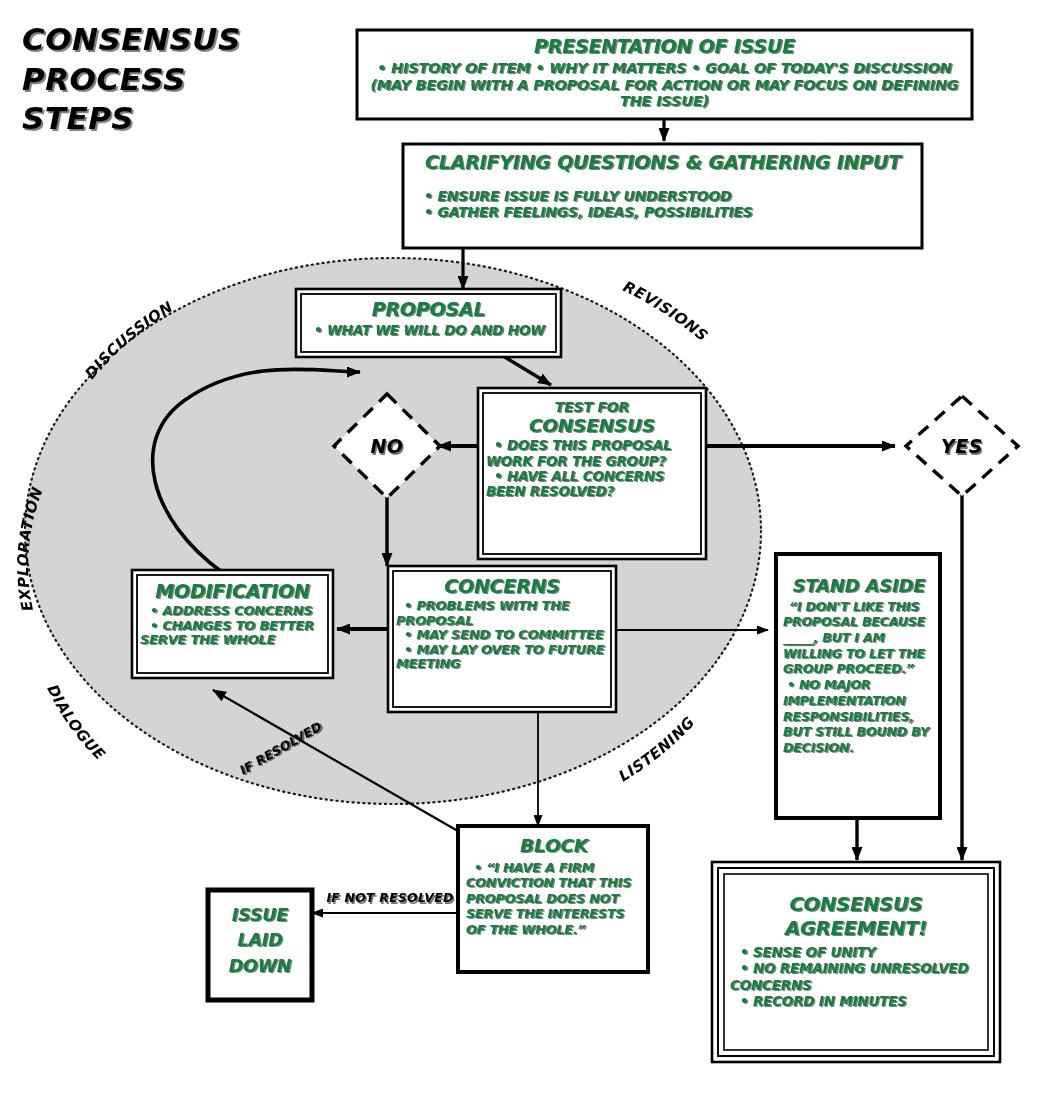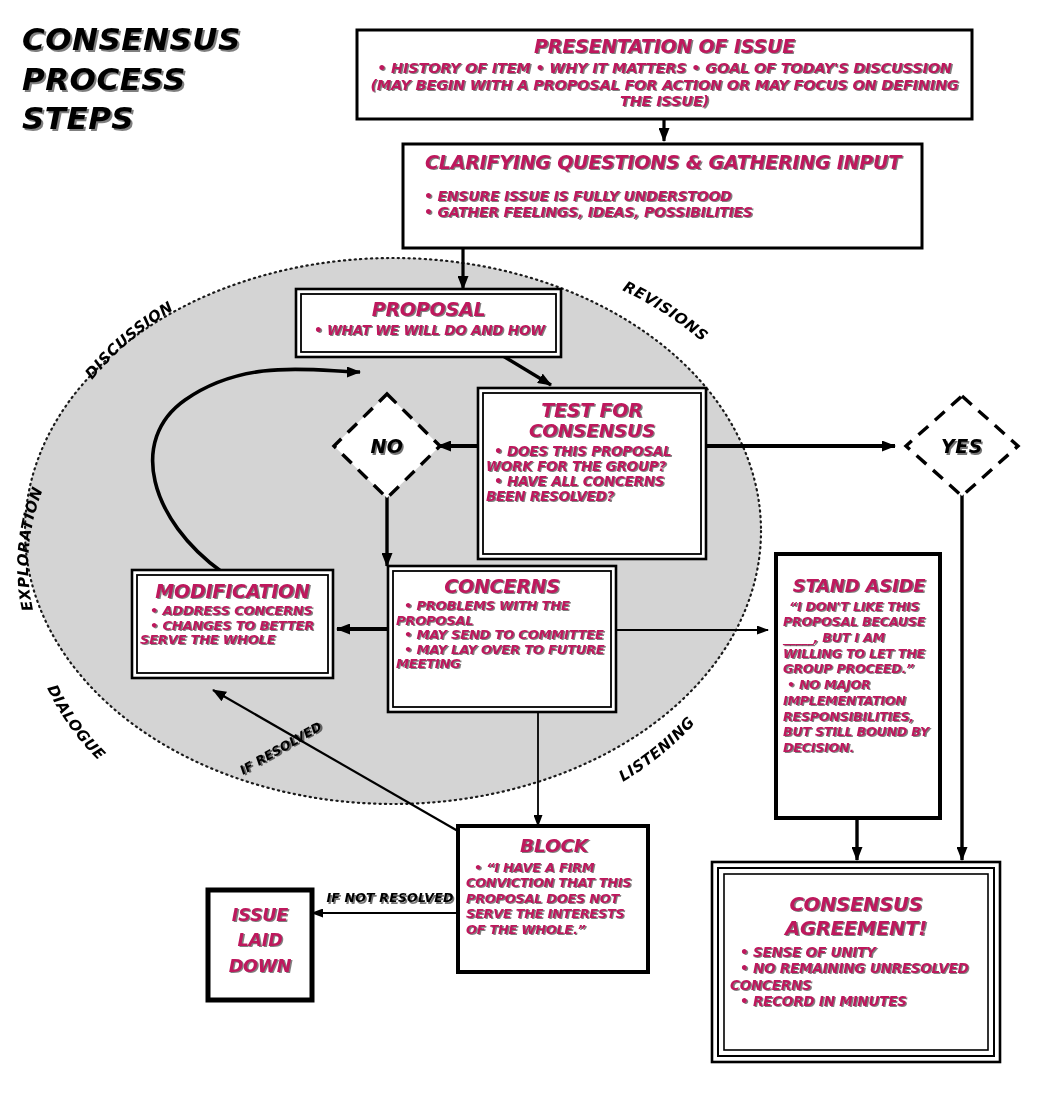--- a/index.html
+++ b/index.html
@@ -17,21 +17,21 @@
     fill:#000;
     text-shadow:1.5px 1.5px 0 rgba(0,0,0,0.55);
     letter-spacing:0.2px;
   }
 
   
   .boxtext{
     position:absolute;
     font-family:"DejaVu Sans",sans-serif;
     font-weight:bold;font-style:italic;
-    color:#be185d;
+    color:#15803d;
     text-shadow:1.4px 1.4px 0 rgba(0,0,0,0.5);
     line-height:1.12;
     text-transform:uppercase;
     letter-spacing:-0.2px;
     -webkit-font-smoothing:none;
   }
   .boxtext .hd{display:block;text-align:center;margin-bottom:1px;}
   .boxtext .li{display:block;text-align:left;}
   .boxtext .ctr{display:block;text-align:center;}
 
@@ -188,21 +188,21 @@
     <span class="li" style="padding-left:12px;">• ENSURE ISSUE IS FULLY UNDERSTOOD</span>
     <span class="li" style="padding-left:12px;">• GATHER FEELINGS, IDEAS, POSSIBILITIES</span>
   </div>
 
   <div class="boxtext" style="left:304px;top:299px;width:249px;font-size:13.5px;">
     <span class="hd" style="font-size:19px;margin-bottom:3px;">PROPOSAL</span>
     <span class="li" style="padding-left:10px;">• WHAT WE WILL DO AND HOW</span>
   </div>
 
   <div class="boxtext" style="left:486px;top:400px;width:212px;font-size:13.5px;">
-    <span class="ctr" style="font-size:19px;">TEST FOR</span>
+    <span class="ctr" style="font-size:14px;">TEST FOR</span>
     <span class="ctr" style="font-size:18.5px;margin-bottom:2px;">CONSENSUS</span>
     <span class="li" style="padding-left:8px;">• DOES THIS PROPOSAL</span>
     <span class="li">WORK FOR THE GROUP?</span>
     <span class="li" style="padding-left:8px;">• HAVE ALL CONCERNS</span>
     <span class="li">BEEN RESOLVED?</span>
   </div>
 
   <div class="boxtext" style="left:140px;top:581px;width:185px;font-size:13px;">
     <span class="hd" style="font-size:19px;margin-bottom:2px;">MODIFICATION</span>
     <span class="li" style="padding-left:10px;">• ADDRESS CONCERNS</span>

